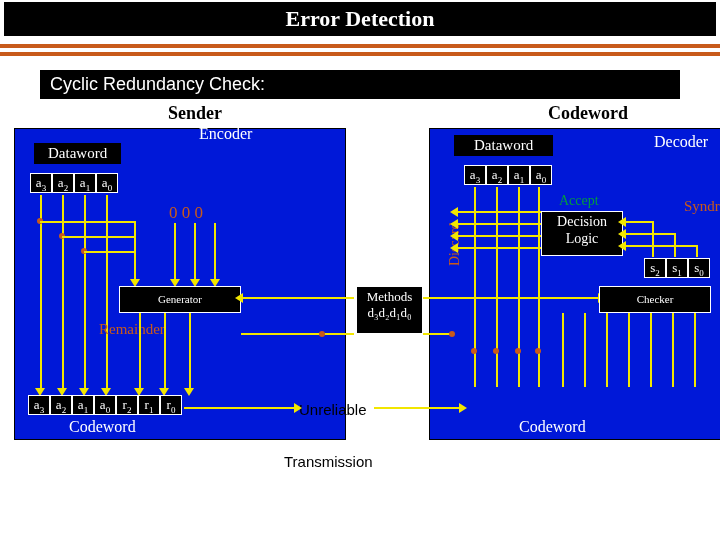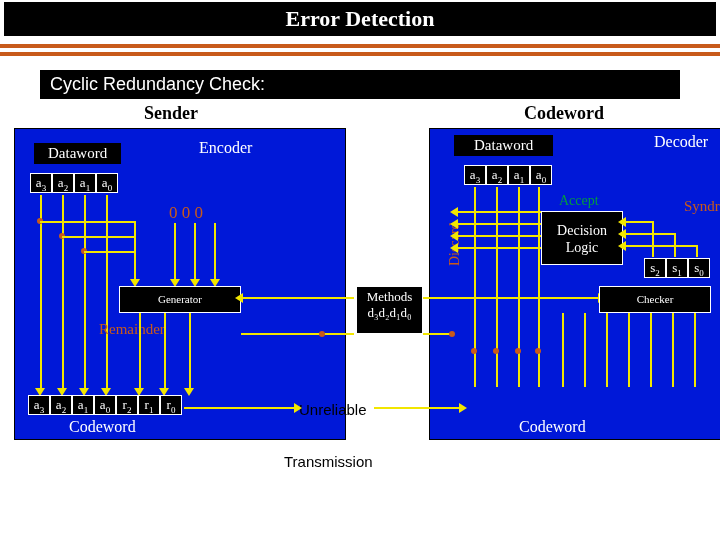--- a/index.html
+++ b/index.html
@@ -59,20 +59,21 @@
   .diagram {
     position: relative;
     height: 400px;
     margin: 0 4px;
   }
   .role-label {
     position: absolute;
     font-size: 18px;
     font-weight: bold;
     text-align: center;
+    margin-left: 24px;
   }
   .big-box {
     position: absolute;
     background: #0018d8;
     border: 1px solid #000;
   }
   .label-white {
     position: absolute;
     color: #fff;
     font-size: 16px;
@@ -168,21 +169,21 @@
 
 <div class="diagram">
 
   <div class="role-label" style="left:140px; top:0px;">Sender</div>
   <div class="role-label" style="left:520px; top:0px;">Codeword</div>
 
   <div class="big-box" style="left:10px; top:25px; width:330px; height:310px;"></div>
 
   <div class="big-box" style="left:425px; top:25px; width:290px; height:310px;"></div>
 
-  <div class="label-white" style="left:195px; top:36px;">Encoder</div>
+  <div class="label-white" style="left:195px; top:22px;">Encoder</div>
   <div class="label-white" style="left:650px; top:30px;">Decoder</div>
 
   <div class="label-bar" style="left:30px; top:40px; padding:2px 14px;">Dataword</div>
   <div class="cells" style="left:26px; top:70px;" id="sender-data-bits">
       <div class="cell">a<sub>3</sub></div>
       <div class="cell">a<sub>2</sub></div>
       <div class="cell">a<sub>1</sub></div>
       <div class="cell">a<sub>0</sub></div>
     </div>
 
@@ -253,21 +254,21 @@
   <div class="cells" style="left:460px; top:62px;" id="receiver-data-bits">
       <div class="cell">a<sub>3</sub></div>
       <div class="cell">a<sub>2</sub></div>
       <div class="cell">a<sub>1</sub></div>
       <div class="cell">a<sub>0</sub></div>
     </div>
 
   <div class="label-white accept" style="left:555px; top:90px;">Accept</div>
   <div class="label-accent" style="left:680px; top:95px;">Syndrome</div>
 
-  <div class="gen-box" style="left:537px; top:108px; width:80px; height:42px; font-size:14px; line-height:17px; padding-top:10px; white-space:pre-line;">Decision
+  <div class="gen-box" style="left:537px; top:108px; width:80px; height:42px; font-size:14px; line-height:17px; padding-top:1px; white-space:pre-line;">Decision
 Logic</div>
 
   <div class="discard-rot" style="left:443px; top:163px;">Discard</div>
 
   <div class="arrow-line" style="left:470px; top:84px; width:2px; height:200px;"></div>
   <div class="arrow-line" style="left:492px; top:84px; width:2px; height:200px;"></div>
   <div class="arrow-line" style="left:514px; top:84px; width:2px; height:200px;"></div>
   <div class="arrow-line" style="left:534px; top:84px; width:2px; height:200px;"></div>
 
   <div class="arrow-line" style="left:452px; top:108px; width:85px; height:2px;"></div>

